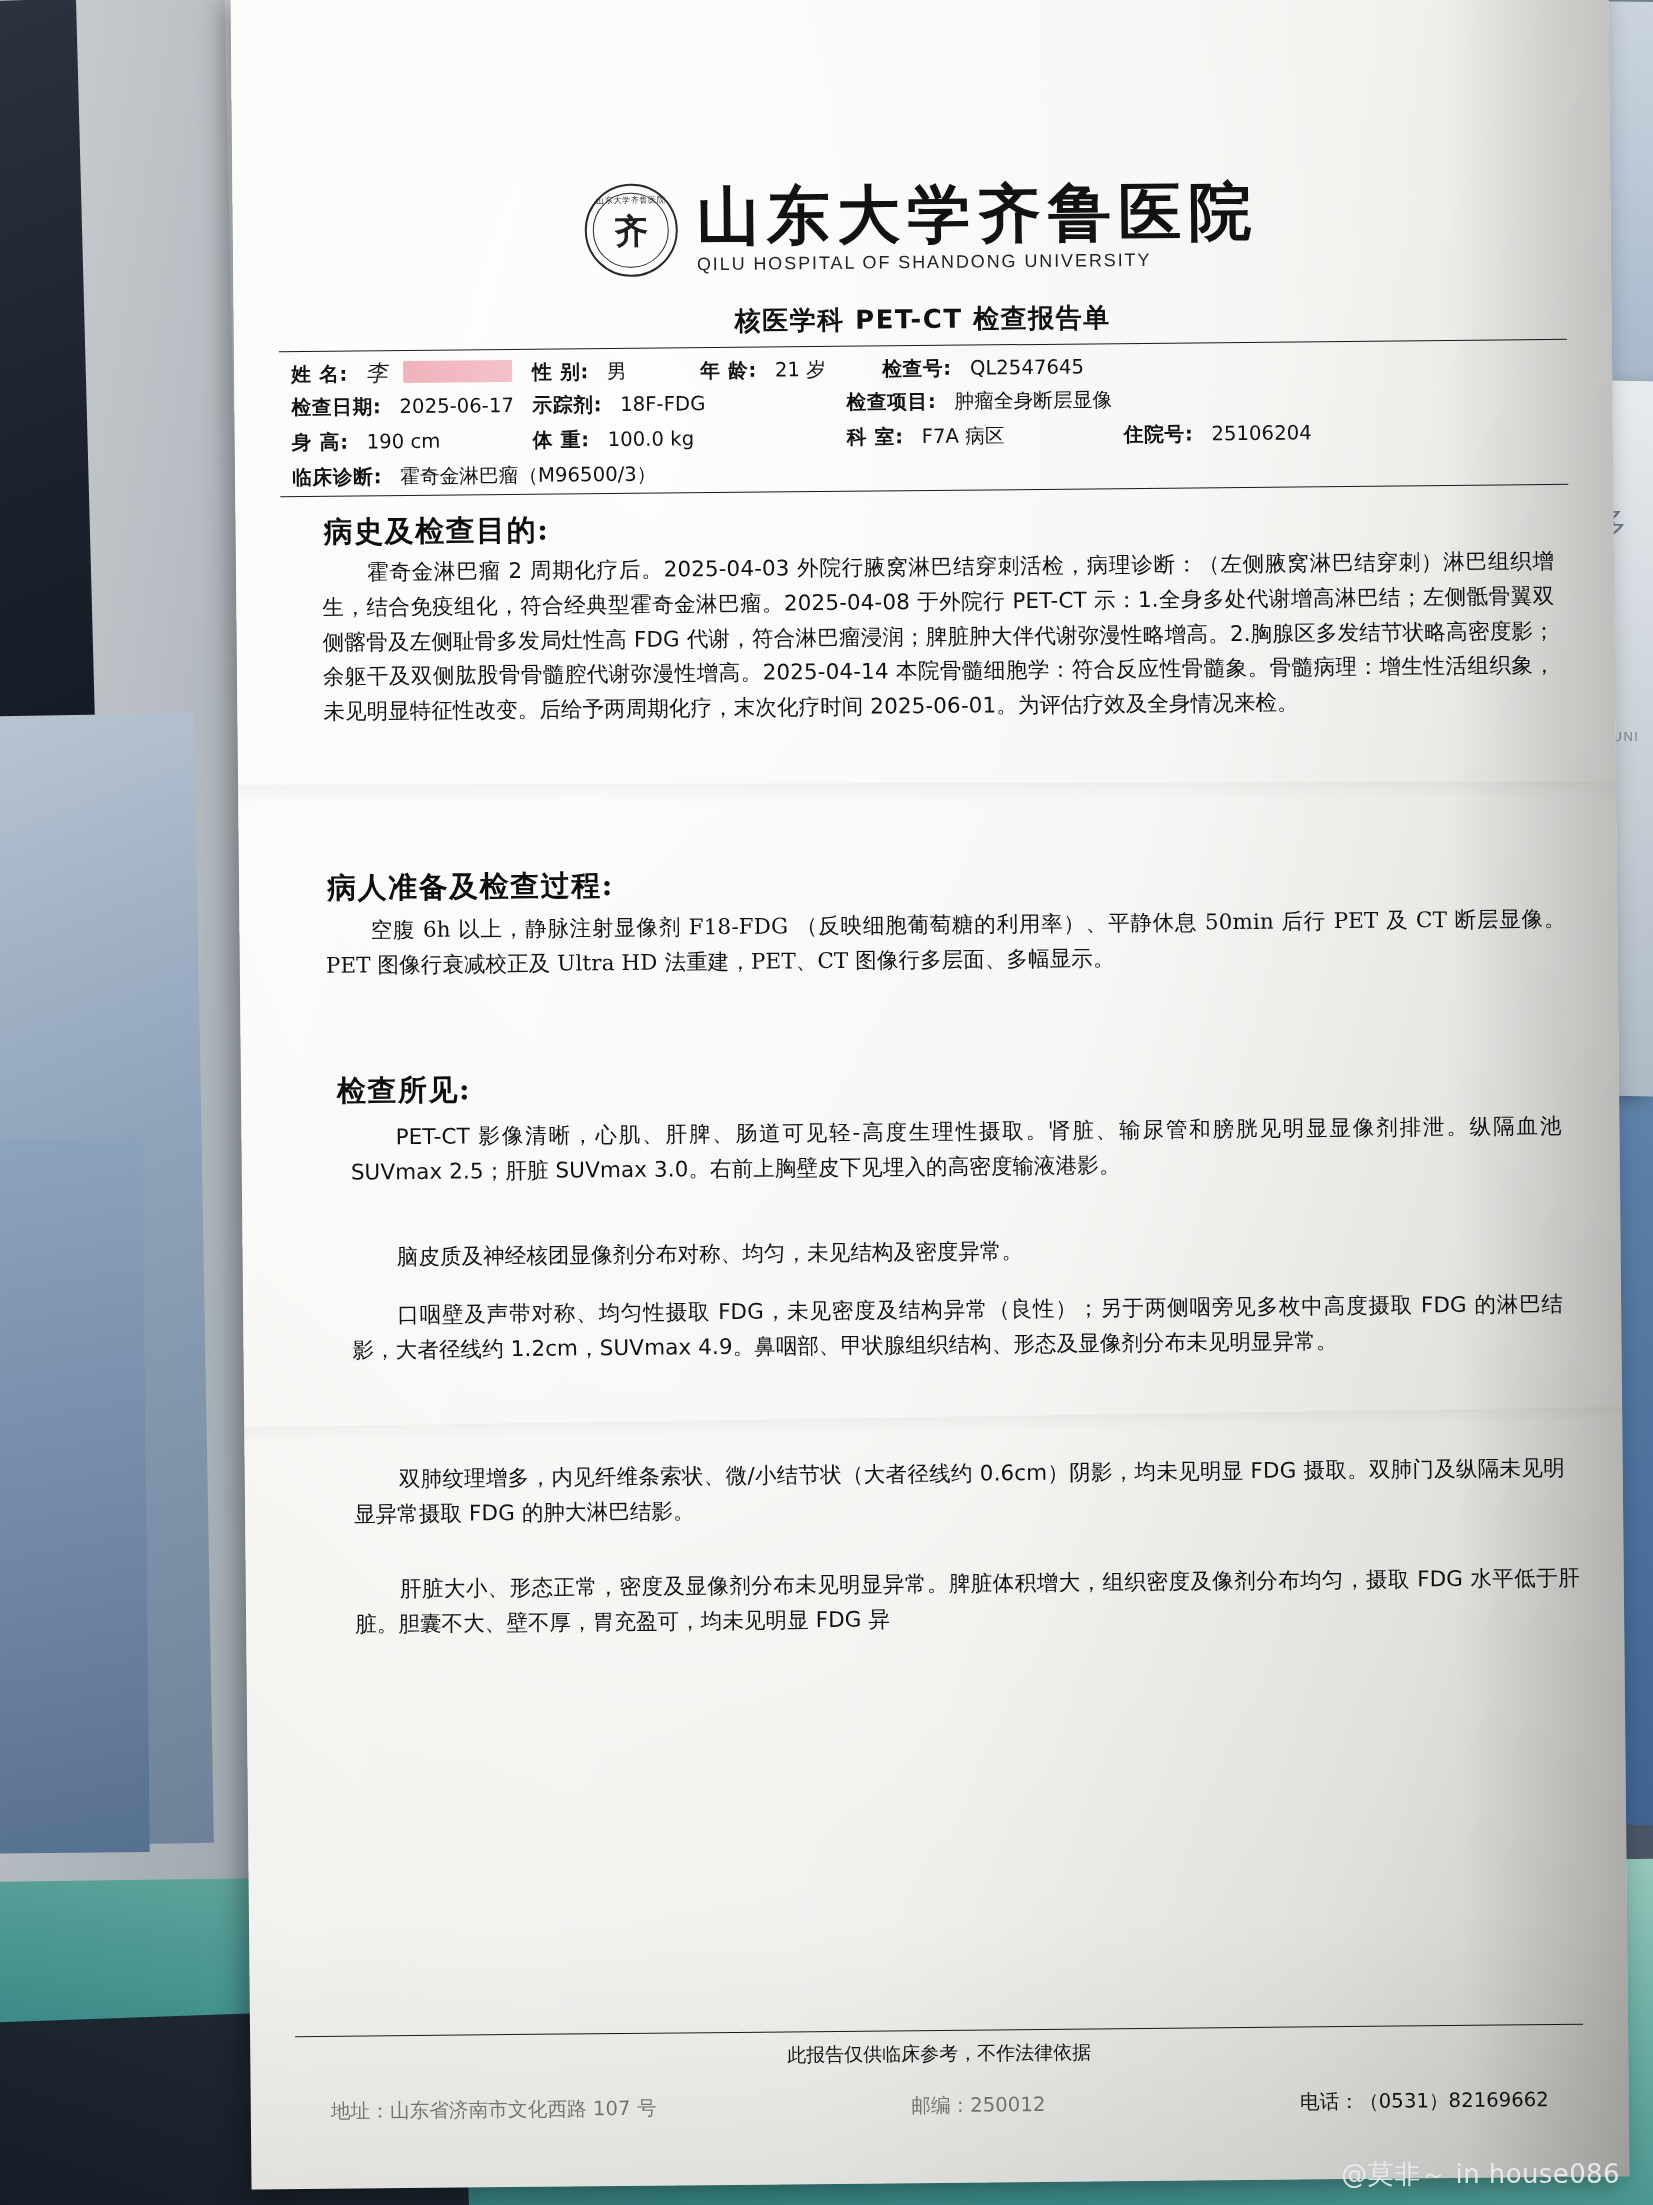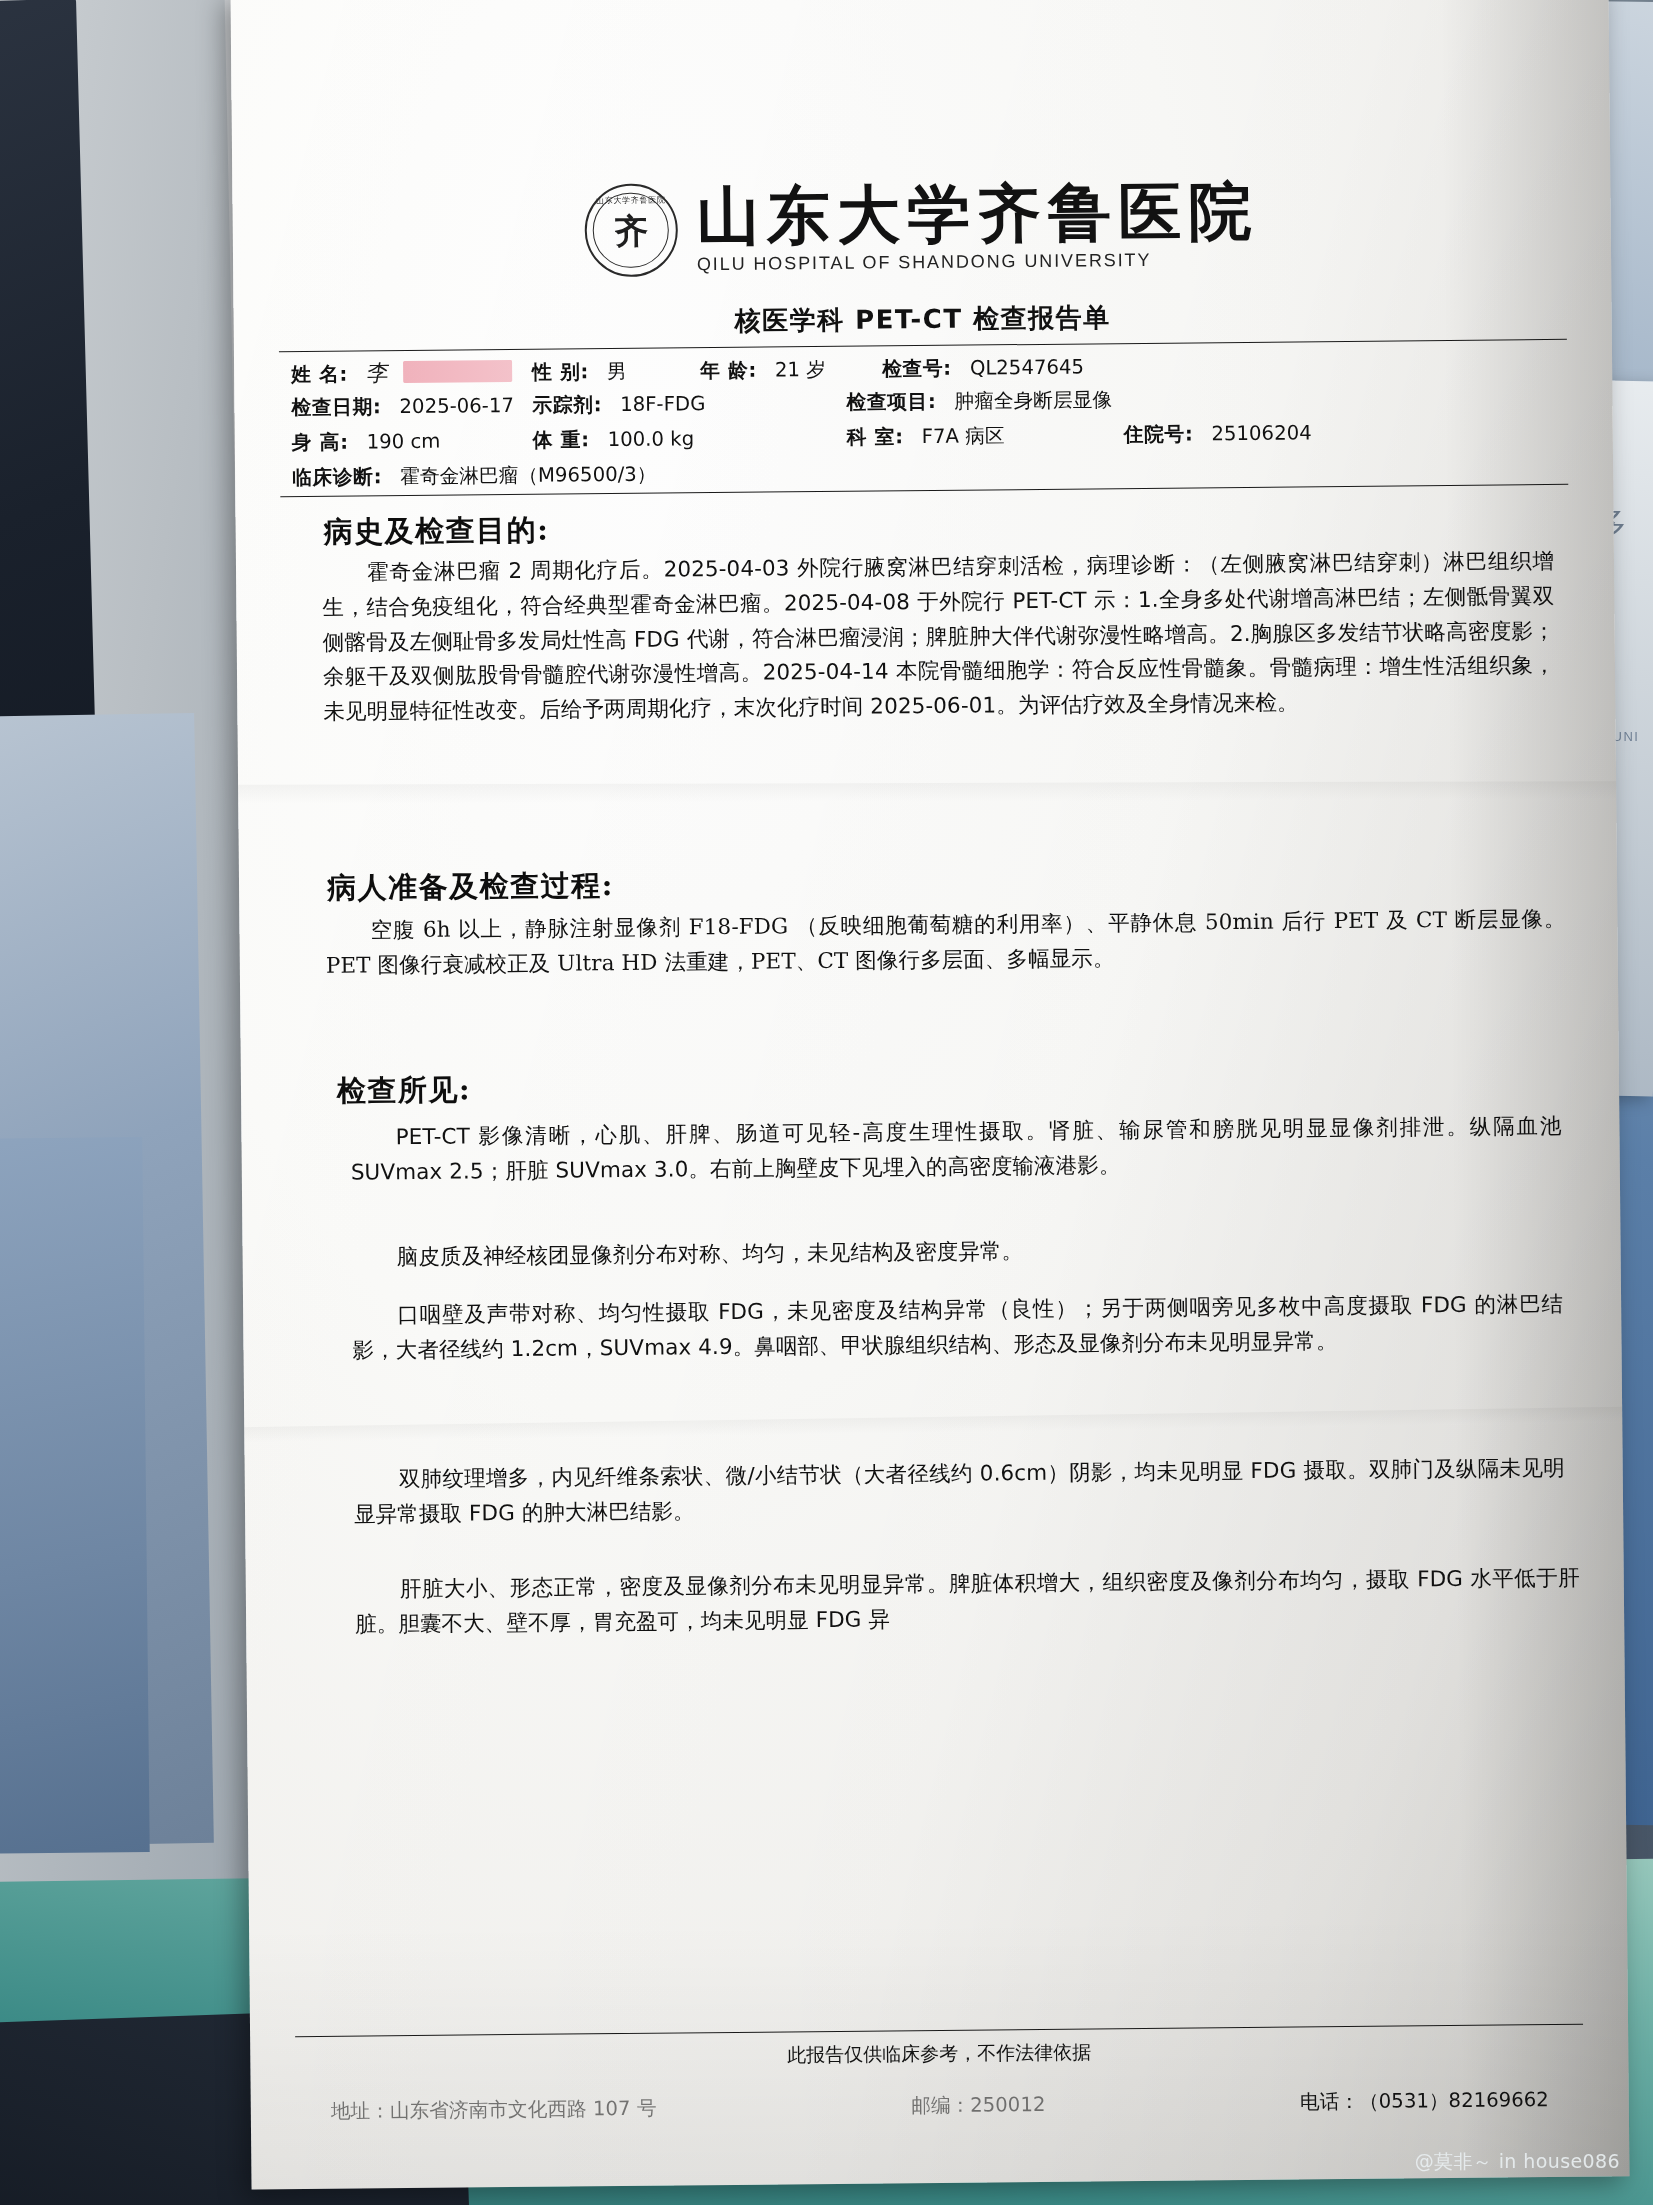--- a/index.html
+++ b/index.html
@@ -333,23 +333,23 @@
     font-size: 19.7px;
     color: #151515;
     box-sizing: border-box;
   }
   .foot-fade { opacity: 0.55; }
 
   
   .credit {
     position: absolute;
     right: 34px;
-    bottom: 30px;
+    bottom: 13px;
     color: #e8eef0;
-    font-size: 19px;
+    font-size: 26px;
     font-family: "DejaVu Sans", sans-serif;
     opacity: 0.92;
     letter-spacing: 0.4px;
   }
 
   
   .crease {
     position: absolute;
     background: linear-gradient(180deg, rgba(0,0,0,0.035), rgba(255,255,255,0.05));
     pointer-events: none;

